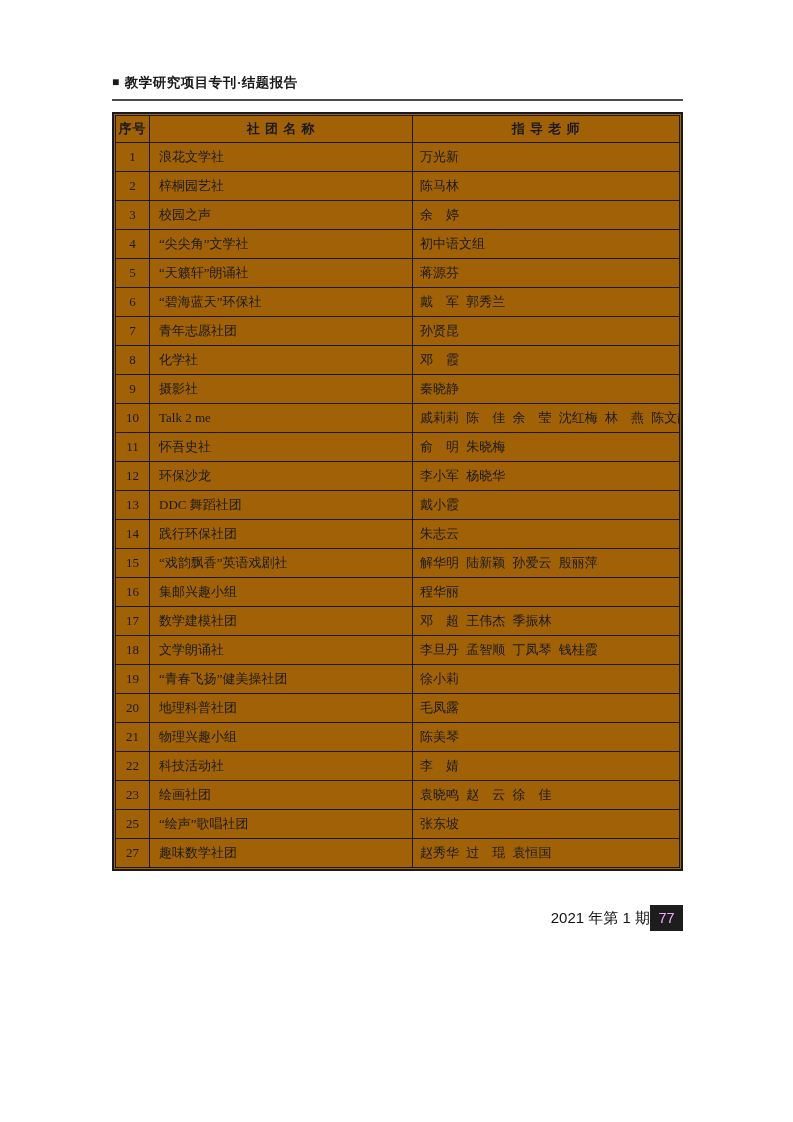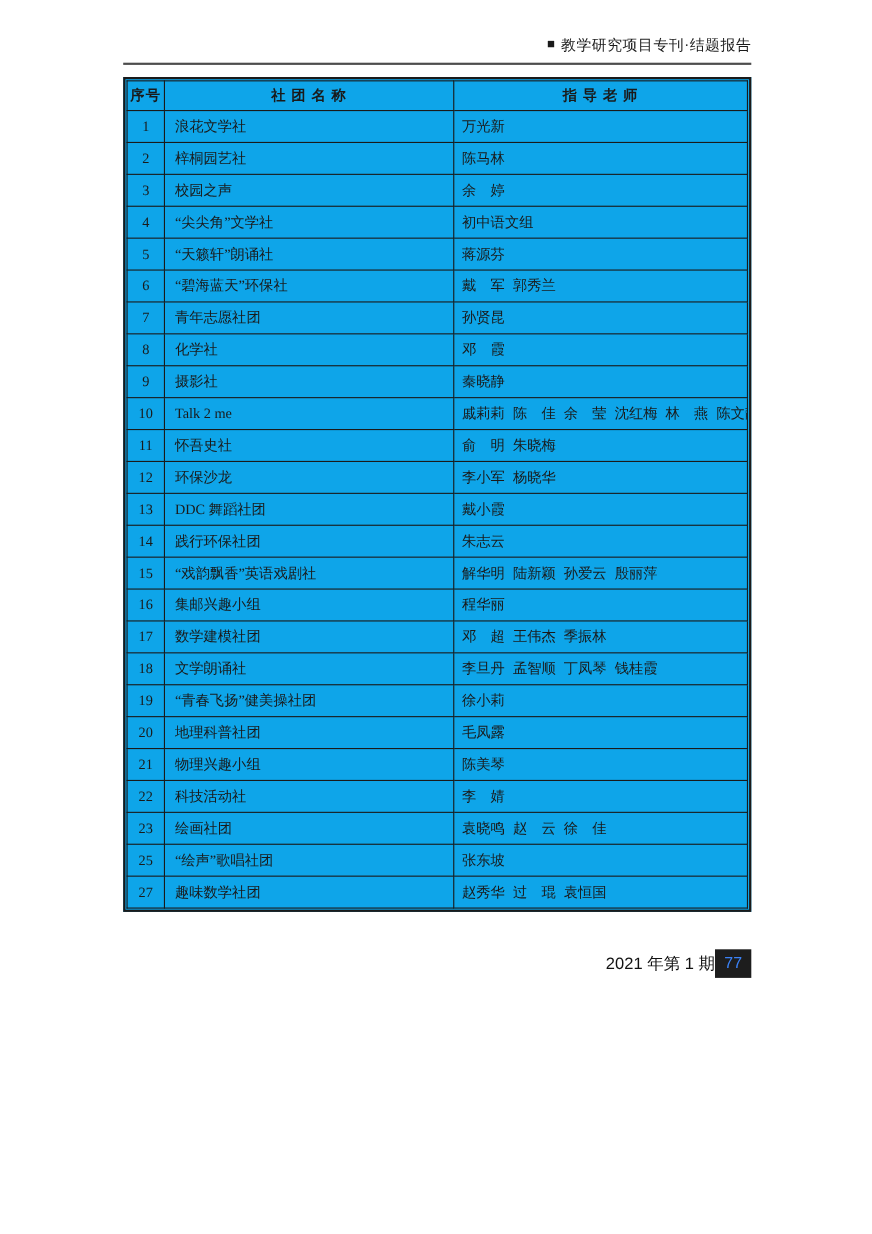--- a/index.html
+++ b/index.html
@@ -13,24 +13,24 @@
     position: relative;
     overflow: hidden;
   }
   .content {
     position: absolute;
     left: 112px;
     top: 0;
     width: 571px;
   }
   .journal-header {
-    margin-top: 32px;
-    text-align: right;
+    margin-top: 74px;
+    text-align: left;
     font-size: 13.5px;
-    font-weight: normal;
+    font-weight: bold;
     letter-spacing: 0.5px;
     white-space: nowrap;
   }
   .journal-header .bullet {
     font-size: 12px;
     margin-right: 5px;
     position: relative;
     top: -1px;
   }
   .header-rule {
@@ -42,21 +42,21 @@
     margin-top: 16px;
     margin-left: 25px;
     font-size: 15px;
     font-weight: bold;
     letter-spacing: 0.3px;
   }
   .table-outer {
     margin-top: 11px;
     border: 2px solid #1a1a1a;
     padding: 1px;
-    background: #0ea5e9;
+    background: #a16207;
   }
   table.clubs {
     width: 100%;
     border-collapse: collapse;
     table-layout: fixed;
   }
   table.clubs th, table.clubs td {
     border: 1px solid #1a1a1a;
     font-size: 13px;
     vertical-align: middle;
@@ -81,21 +81,21 @@
     justify-content: flex-end;
     align-items: center;
     font-family: "Liberation Sans", sans-serif;
     font-size: 15px;
     color: #111111;
   }
   .page-num-badge {
     width: 33px;
     height: 26px;
     background: #1d1d1d;
-    color: #3b82f6;
+    color: #f0abfc;
     display: flex;
     align-items: center;
     justify-content: center;
     font-size: 14.5px;
   }
 </style>
 </head>
 <body>
 
 <div class="content">

